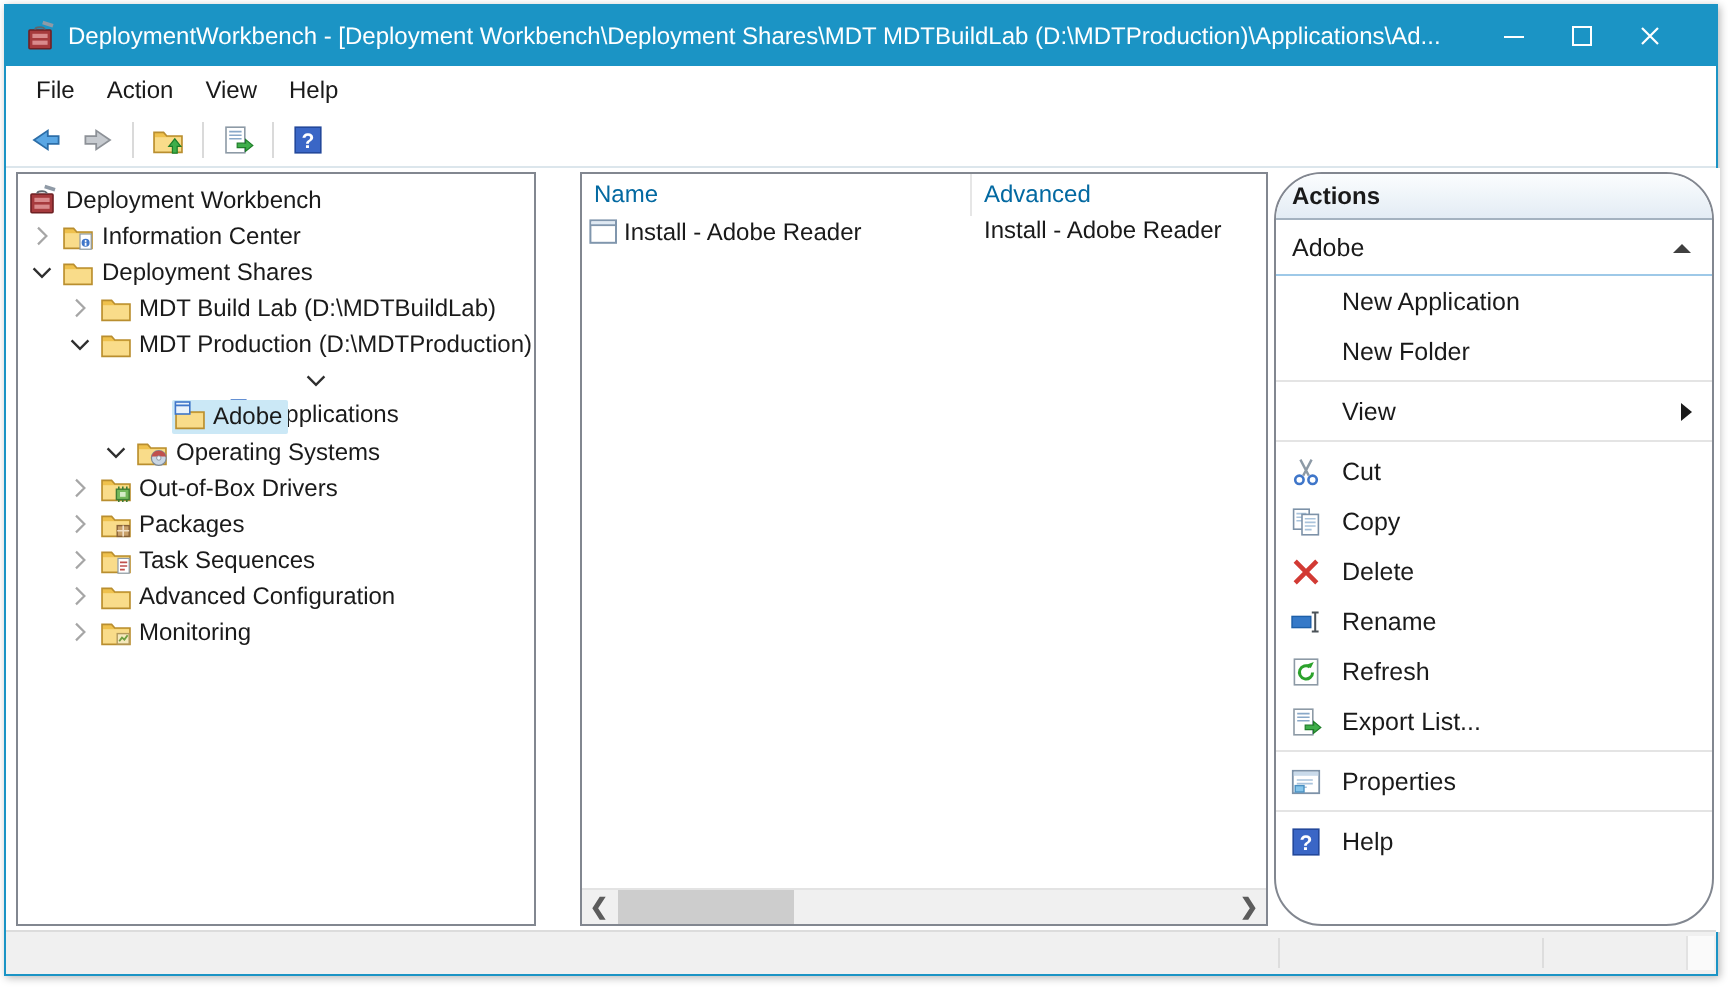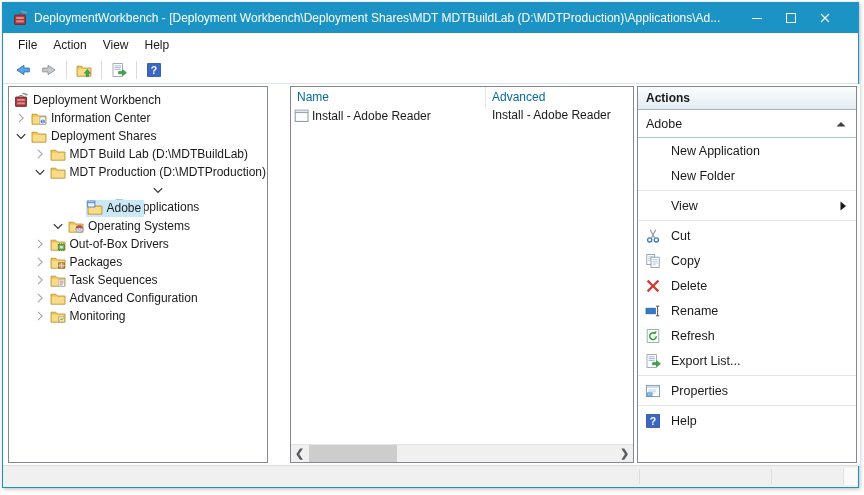--- a/index.html
+++ b/index.html
@@ -25,21 +25,21 @@
   .menu-item{padding:3px 8px;cursor:default;}
   
   .toolbar{height:27px;background:#fff;display:flex;align-items:center;padding-left:7px;border-bottom:1px solid #dce6ec;}
   .tb-btn{width:26px;height:23px;display:flex;align-items:center;justify-content:center;}
   .tb-sep{width:1px;height:18px;background:#dadada;margin:0 4px;}
   
   .content{position:absolute;top:81px;left:0;width:857px;height:382px;background:#fff;}
   .pane{position:absolute;top:2px;height:377px;background:#fff;border:1px solid #828790;box-sizing:border-box;overflow:hidden;}
   #left-pane{left:5px;width:260px;padding-top:4px;}
   #mid-pane{left:287px;width:344px;}
-  #right-pane{left:634px;width:220px;}
+  #right-pane{left:634px;width:220px;border-radius:24px;}
   
   .tree-row{height:18px;display:flex;align-items:center;font-size:12px;white-space:nowrap;color:#1a1a1a;}
   .chev{width:18px;height:16px;flex:0 0 18px;display:flex;align-items:center;justify-content:center;}
   .row-sel{display:flex;align-items:center;height:17px;padding:0 3px 0 1px;border-radius:1px;}
   .row-sel.selected{background:#cbe8f6;}
   .ticon{width:16px;height:16px;margin-right:4px;flex:0 0 16px;}
   .ticon svg,.chev svg,.act-icon svg,.licon svg,.tb-btn svg,.title-icon svg{display:block;}
   
   .list-header{height:21px;display:flex;font-size:12px;color:#0369a1;}
   .hcol{box-sizing:border-box;padding:3px 0 0 6px;}

